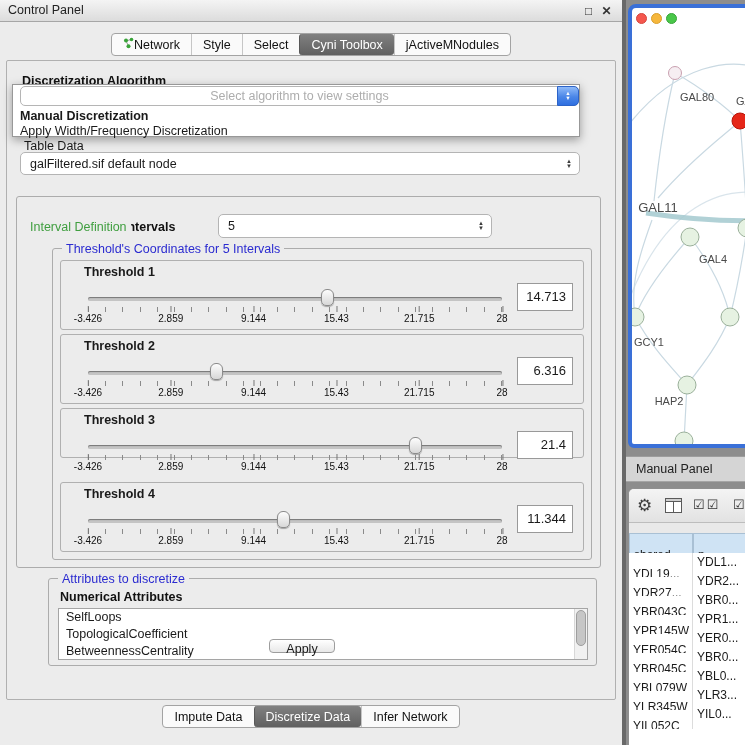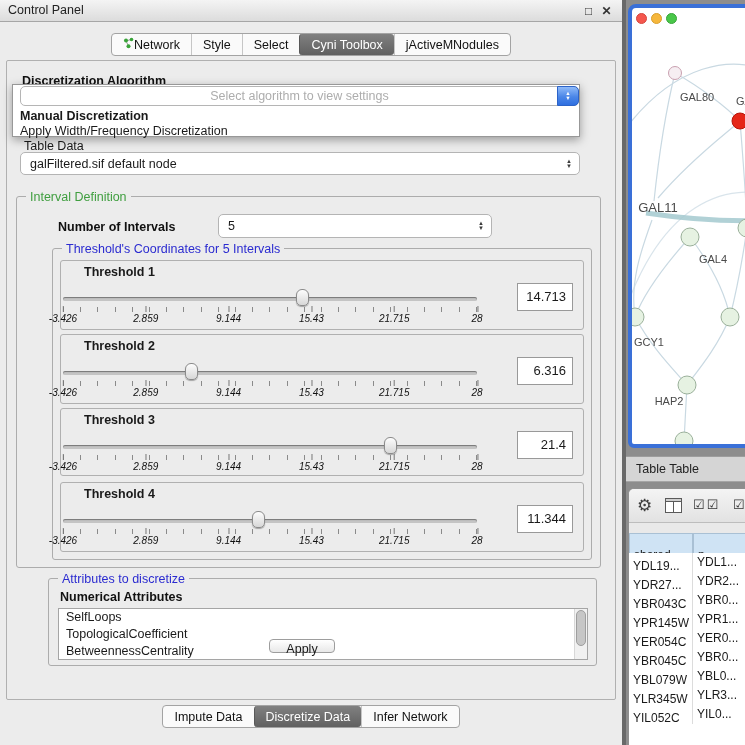--- a/index.html
+++ b/index.html
@@ -43,26 +43,26 @@
             text-align:center;line-height:18px;color:#adadad;}
   .algcap{left:557px;top:86px;width:22px;height:20px;border-radius:0 5px 5px 0;
           background:linear-gradient(#8fbaf8,#4a86e8 55%,#2f6fe0);
           border:1px solid #2c63c8;z-index:22;display:flex;flex-direction:column;
           align-items:center;justify-content:center;font-size:5.5px;line-height:5px;color:#fff;}
   .popitem{position:absolute;left:7px;right:7px;height:15px;line-height:15px;z-index:21;}
 
   
   .group{border:1px solid #acacac;border-radius:3px;}
   .gtitle{position:absolute;background:#ececec;padding:0 4px;font-size:12.5px;z-index:2;}
-  .green{color:#3f9e3f;} .blue{color:#2b2bd0;}
+  .green{color:#3f9e3f;margin-top:30px;} .blue{color:#2b2bd0;}
 
   
   .tbox{border:1px solid #b0b0b0;border-radius:3px;background:#ececec;}
   .blabel{position:absolute;left:23px;top:4px;font-weight:bold;}
-  .slider{position:absolute;left:2px;top:26px;width:414px;height:40px;font-style:italic;}
+  .slider{position:absolute;left:27px;top:26px;width:414px;height:40px;}
   .track{position:absolute;left:0;top:10px;width:100%;height:4px;background:#c4c4c4;
          border-radius:2px;box-shadow:inset 0 1px 1px rgba(0,0,0,.4);}
   .thumb{position:absolute;top:2px;width:13px;height:17px;
          background:linear-gradient(#fdfdfd,#d7d7d7);border:1px solid #8b8b8b;
          border-radius:6px 6px 5px 5px;box-shadow:0 1px 1px rgba(0,0,0,.3);}
   .ticks{position:absolute;left:0;top:20px;width:100%;height:5px;
          background:repeating-linear-gradient(to right,#8a8a8a 0 1px,transparent 1px 17.2px);}
   .rlabel{position:absolute;top:26px;transform:translateX(-50%);font-size:10px;color:#111;}
   .rlabel::before{content:"";position:absolute;left:50%;top:-7px;width:1px;height:6px;background:#777;}
   .vbox{position:absolute;right:10px;top:22px;width:56px;height:28px;line-height:26px;
@@ -93,21 +93,21 @@
         border:1px solid #8f8f8f;border-radius:6px 6px 0 0;overflow:hidden;}
   .ttoolbar{position:absolute;left:0;top:0;width:100%;height:34px;
             background:linear-gradient(#f4f4f4,#e2e2e2);border-bottom:1px solid #bdbdbd;}
   .gear{position:absolute;left:8px;top:5px;font-size:17px;color:#3f3f3f;line-height:24px;}
   .checks{position:absolute;top:8px;font-size:13px;color:#333;letter-spacing:2px;}
   .thead{position:absolute;left:0;top:44px;width:100%;height:20px;display:flex;font-size:12px;}
   .thcell{background:#cfe3f4;border:1px solid #a9c0d4;padding:14px 4px;
           white-space:nowrap;overflow:hidden;}
   .trows{position:absolute;left:0;top:64px;width:100%;bottom:0;background:#fff;}
   .trow{display:flex;height:19px;line-height:19px;font-size:12px;background:#fff;}
-  .tc1{width:64px;padding:4px 4px;border-right:1px solid #dcdcdc;white-space:nowrap;overflow:hidden;}
+  .tc1{width:64px;padding:12px 4px;border-right:1px solid #dcdcdc;white-space:nowrap;overflow:hidden;}
   .tc2{flex:1;padding:0 4px;white-space:nowrap;overflow:hidden;}
 </style>
 </head>
 <body>
 
 <div class="screen">
 
   <div class="abs cp">
 
     <div class="abs titlebar">
@@ -208,21 +208,21 @@
         <span class="rlabel" style="left:0%;">-3.426</span>
         <span class="rlabel" style="left:20%;">2.859</span>
         <span class="rlabel" style="left:40%;">9.144</span>
         <span class="rlabel" style="left:60%;">15.43</span>
         <span class="rlabel" style="left:80%;">21.715</span>
         <span class="rlabel" style="left:100%;">28</span>
       </div>
       <div class="vbox">6.316</div>
     </div>
 
-    <div class="abs tbox" style="left:60px;top:408px;width:524px;height:68px;">
+    <div class="abs tbox" style="left:60px;top:408px;width:524px;height:50px;">
       <div class="blabel">Threshold 3</div>
       <div class="slider">
         <div class="track"></div>
         <div class="thumb" style="left:calc(79% - 6px);"></div>
         <div class="ticks"></div>
         <span class="rlabel" style="left:0%;">-3.426</span>
         <span class="rlabel" style="left:20%;">2.859</span>
         <span class="rlabel" style="left:40%;">9.144</span>
         <span class="rlabel" style="left:60%;">15.43</span>
         <span class="rlabel" style="left:80%;">21.715</span>
@@ -314,21 +314,21 @@
           <text x="26" y="204" text-anchor="middle" font-size="13">GAL11</text>
           <text x="81" y="255" text-anchor="middle">GAL4</text>
           <text x="2" y="338">GCY1</text>
           <text x="37" y="397" text-anchor="middle">HAP2</text>
           <text x="132" y="337">H</text>
         </g>
       </svg>
     </div>
 
     <div class="strip">
-      <span>Table Table</span>
+      <span>Manual Panel</span>
     </div>
 
     <div class="twin">
       <div class="ttoolbar">
         <span class="gear">⚙</span>
         <span class="abs" style="left:36px;top:9px;">
           <svg width="17" height="15" viewBox="0 0 17 15">
             <rect x="0.5" y="0.5" width="16" height="14" fill="#fff" stroke="#5a5a5a"></rect>
             <line x1="8.5" y1="0.5" x2="8.5" y2="14.5" stroke="#5a5a5a"></line>
             <rect x="0.5" y="0.5" width="16" height="3" fill="#cfcfcf" stroke="#5a5a5a"></rect>

